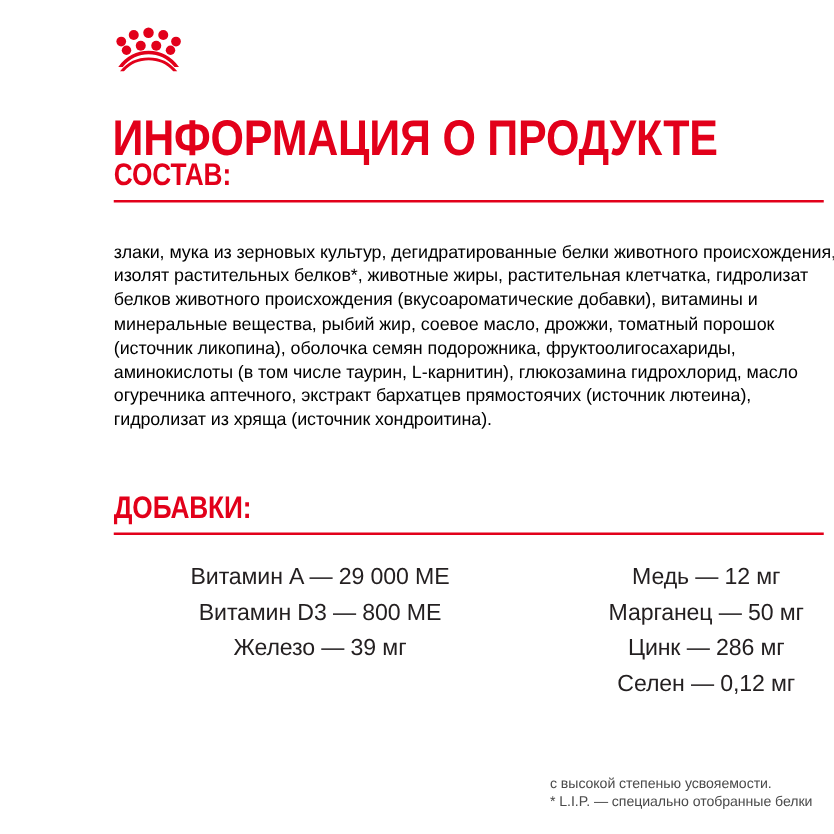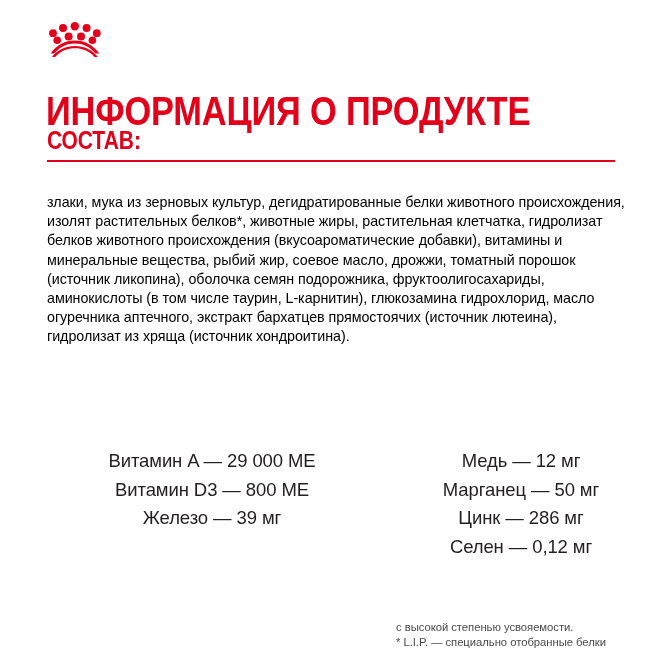--- a/index.html
+++ b/index.html
@@ -14,20 +14,21 @@
     font-family: "Liberation Sans", "DejaVu Sans", sans-serif;
     overflow: hidden;
     position: relative;
     -webkit-font-smoothing: antialiased;
   }
 
   .page {
     position: absolute;
     inset: 0;
     padding: 17px;
+    margin-left: 44px;
   }
 
   
   .logo-wrap {
     position: absolute;
     left: 47px;
     top: 20px;
     width: 56px;
     height: 38px;
   }
@@ -146,20 +147,24 @@
 
   <h1 class="main-title">ИНФОРМАЦИЯ О ПРОДУКТЕ</h1>
 
   <div class="section" style="top:126px;">
     <h2 class="section-head">СОСТАВ:</h2>
     <div class="rule"></div>
   </div>
 
   <p class="ingredients-text">злаки, мука из зерновых культур, дегидратированные белки животного происхождения, изолят растительных белков*, животные жиры, растительная клетчатка, гидролизат белков животного происхождения (вкусоароматические добавки), витамины и минеральные вещества, рыбий жир, соевое масло, дрожжи, томатный порошок (источник ликопина), оболочка семян подорожника, фруктоолигосахариды, аминокислоты (в том числе таурин, L-карнитин), глюкозамина гидрохлорид, масло огуречника аптечного, экстракт бархатцев прямостоячих (источник лютеина), гидролизат из хряща (источник хондроитина).</p>
 
+  <div class="section" style="top:392px;">
+    <h2 class="section-head">ДОБАВКИ:</h2>
+    <div class="rule"></div>
+  </div>
 
   <div class="additives">
     <div class="add-col left">
       <div class="add-item">Витамин A — 29 000 МЕ</div>
       <div class="add-item">Витамин D3 — 800 МЕ</div>
       <div class="add-item">Железо — 39 мг</div>
     </div>
     <div class="add-col right">
       <div class="add-item">Медь — 12 мг</div>
       <div class="add-item">Марганец — 50 мг</div>

